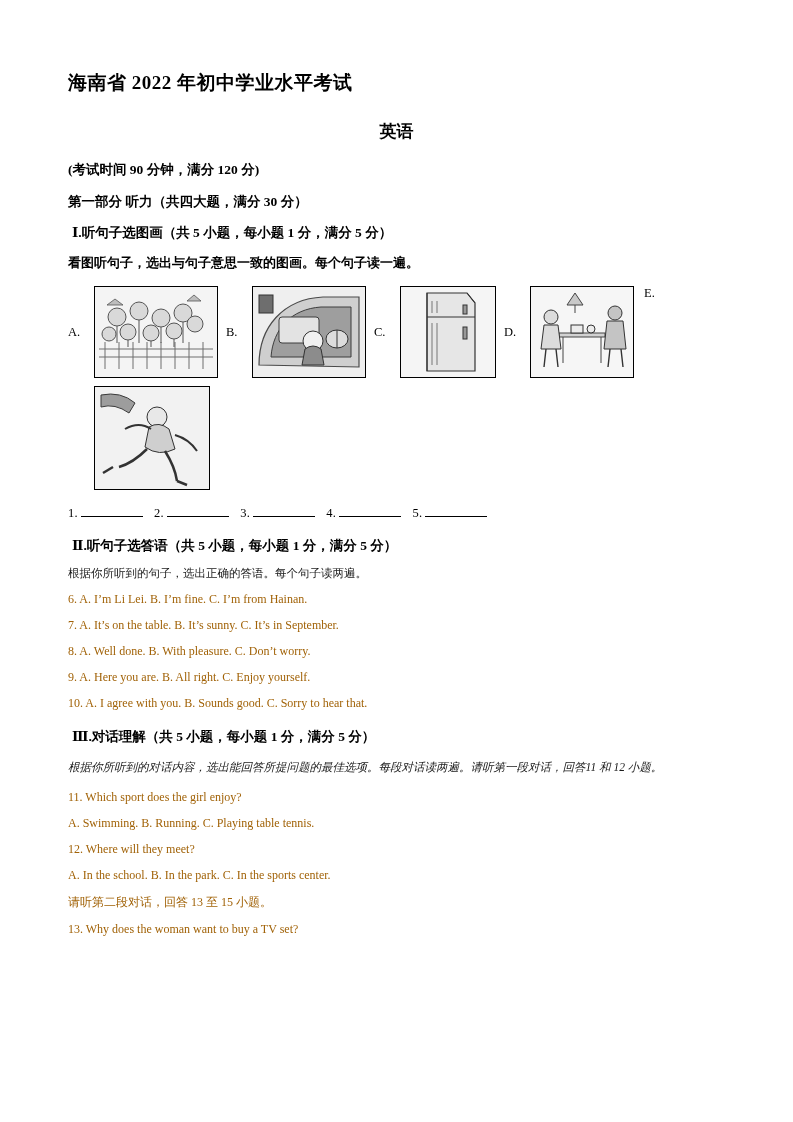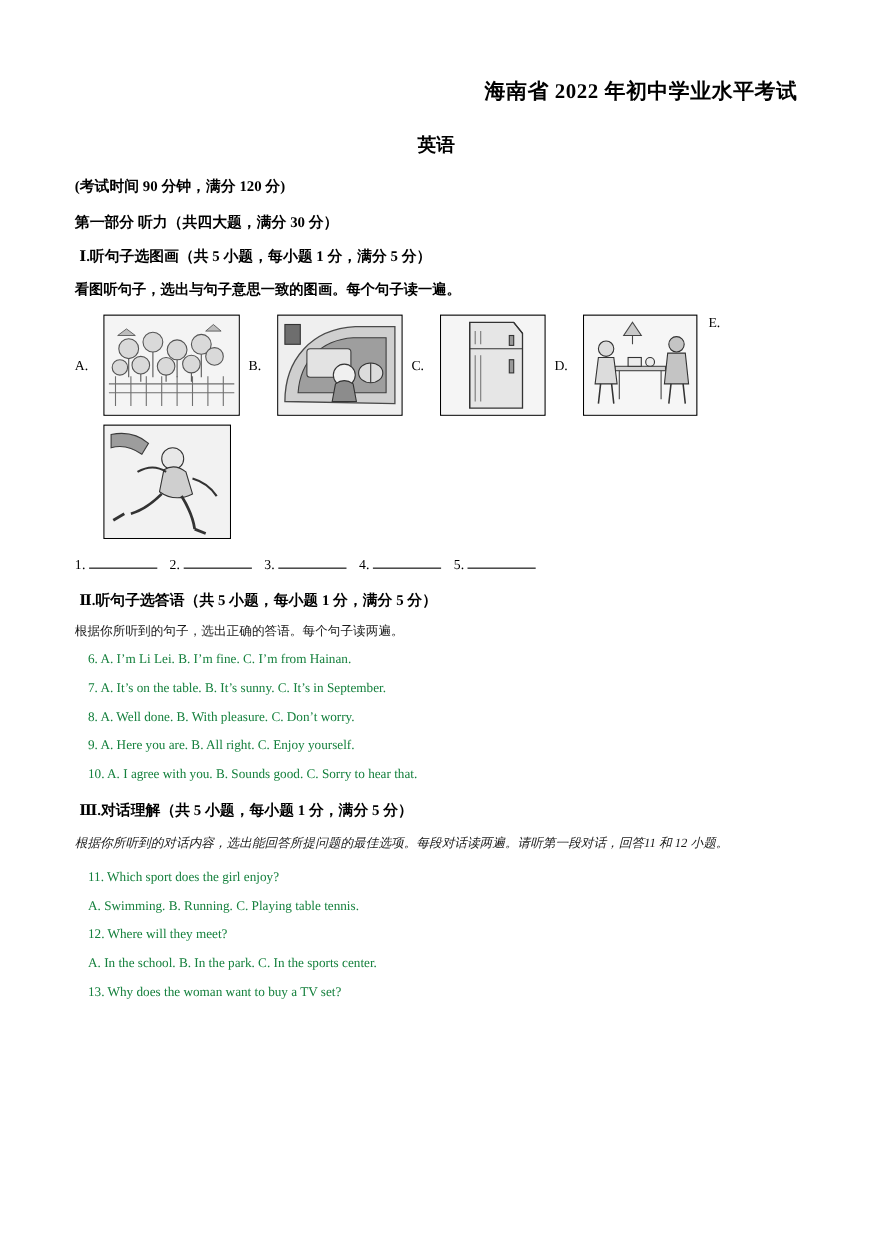--- a/index.html
+++ b/index.html
@@ -16,21 +16,21 @@
     overflow: hidden;
   }
   .page {
     width: 793px;
     height: 1122px;
     box-sizing: border-box;
     padding: 48px 68px 20px 68px;
     position: relative;
   }
   .title-main {
-    text-align: right;
+    text-align: left;
     font-size: 19px;
     font-weight: bold;
     letter-spacing: 0.5px;
     margin: 22px 0 0 0;
     font-family: "Liberation Serif", "DejaVu Serif", serif;
   }
   .title-sub {
     text-align: center;
     font-size: 17px;
     font-weight: bold;
@@ -58,22 +58,22 @@
     margin: 12px 0 0 0;
   }
   .instr-light {
     font-size: 11.5px;
     font-weight: normal;
     margin: 11px 0 0 0;
     color: #1a1a1a;
   }
   .q {
     font-size: 12px;
-    margin: 11px 0 0 12px;
-    color: #15803d;
+    margin: 11px 0 0 0;
+    color: #a16207;
   }
 
   
   .pics {
     margin-top: 14px;
     display: flex;
     align-items: flex-start;
     gap: 0px;
   }
   .pic-item {
@@ -265,15 +265,16 @@
   <div class="q">9. A. Here you are.        B. All right.        C. Enjoy yourself.</div>
   <div class="q">10. A. I agree with you.        B. Sounds good.        C. Sorry to hear that.</div>
 
   <div class="sub-head" style="margin-top:17px;">Ⅲ.对话理解（共 5 小题，每小题 1 分，满分 5 分）</div>
   <div class="instr-light" style="line-height:1.9;font-style:italic;">根据你所听到的对话内容，选出能回答所提问题的最佳选项。每段对话读两遍。请听第一段对话，回答11 和 12 小题。</div>
 
   <div class="q">11. Which sport does the girl enjoy?</div>
   <div class="q">A. Swimming.        B. Running.        C. Playing table tennis.</div>
   <div class="q">12. Where will they meet?</div>
   <div class="q">A. In the school.        B. In the park.        C. In the sports center.</div>
+  <div class="q">请听第二段对话，回答 13 至 15 小题。</div>
   <div class="q">13. Why does the woman want to buy a TV set?</div>
 
 </div>
 
 </body></html>

